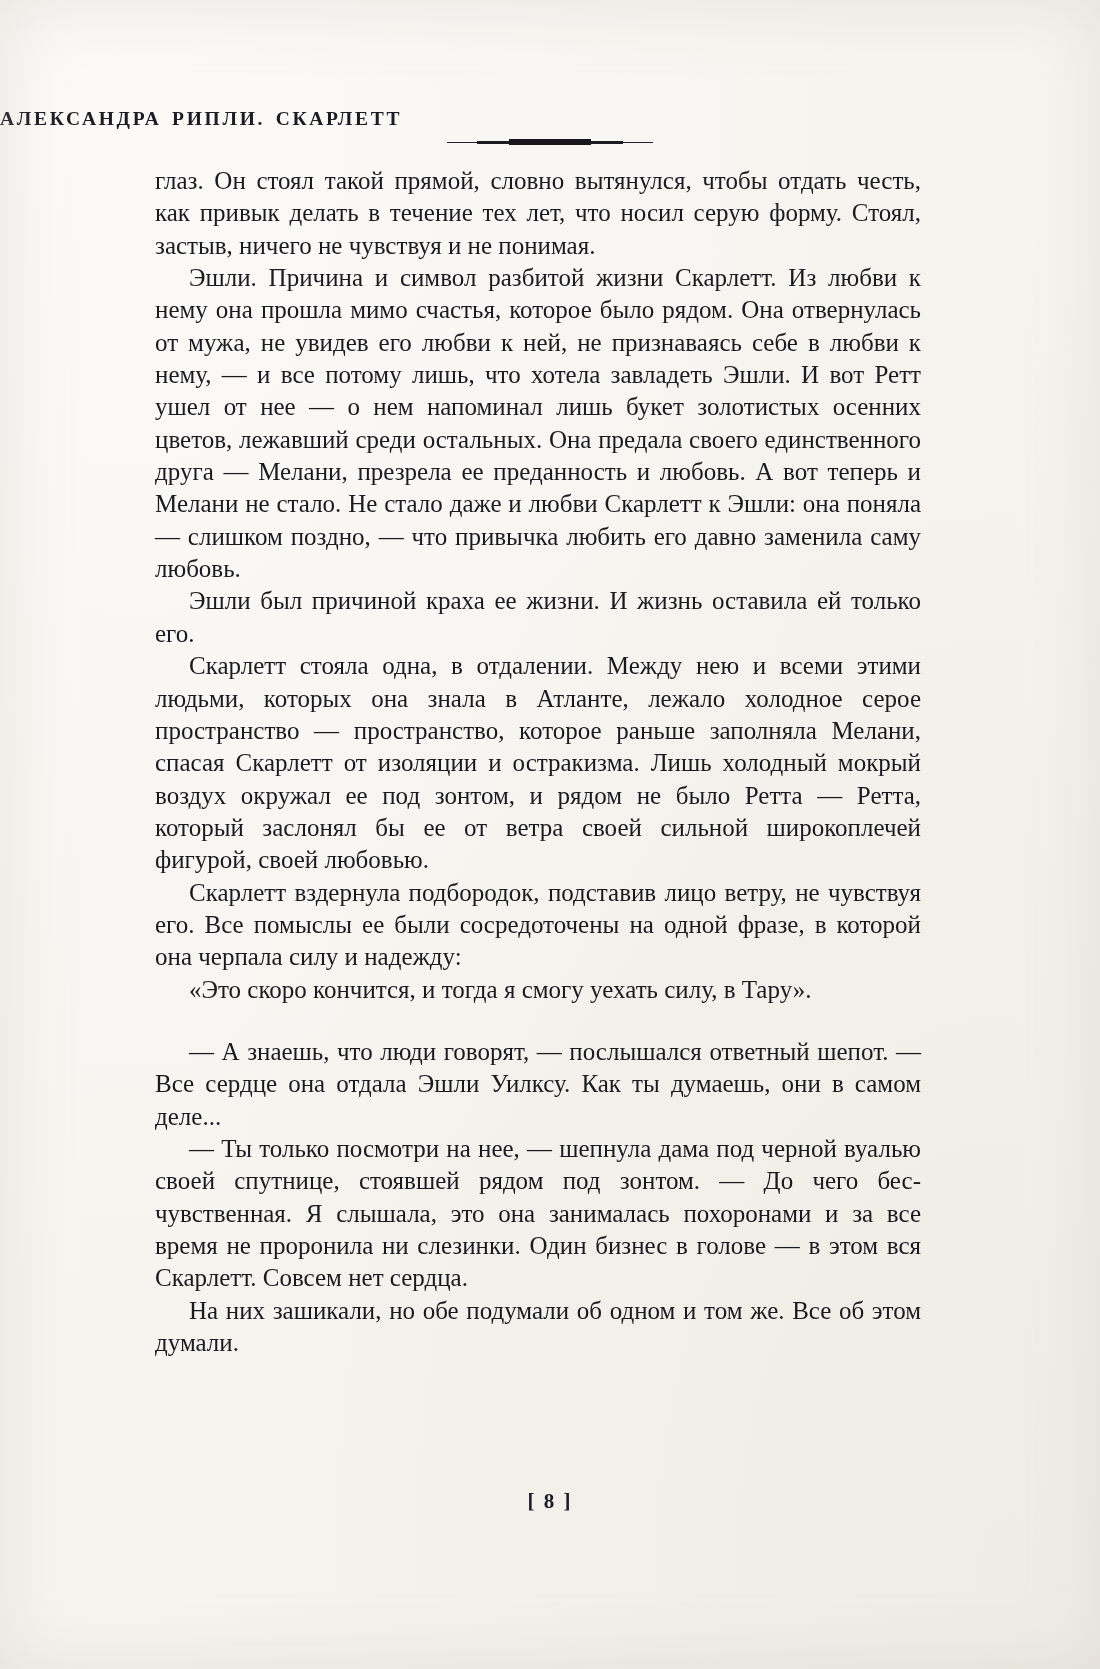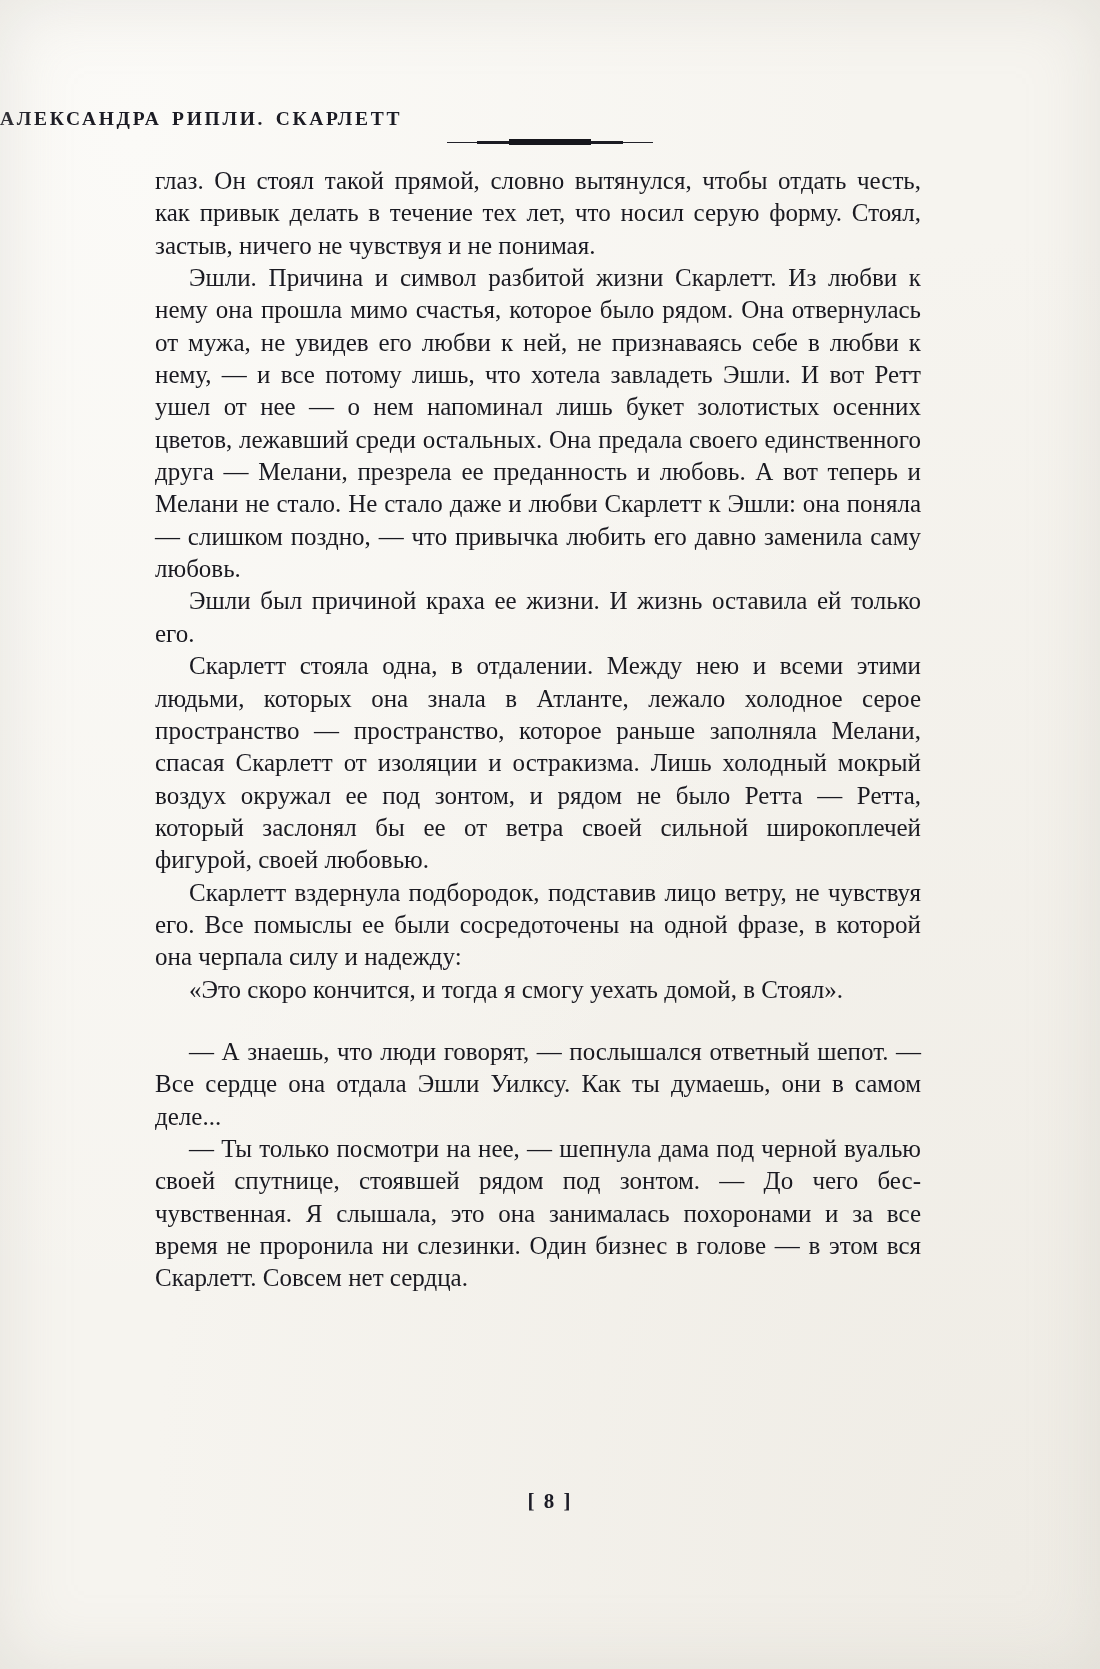--- a/index.html
+++ b/index.html
@@ -131,24 +131,25 @@
     <div class="orn-mid"></div>
     <div class="orn-core"></div>
   </div>
 
   <div class="textblock">
     <p class="noindent">глаз. Он стоял такой прямой, словно вытянулся, чтобы отдать честь, как привык делать в течение тех лет, что носил серую фор­му. Стоял, застыв, ничего не чувствуя и не понимая.</p>
     <p>Эшли. Причина и символ разбитой жизни Скарлетт. Из любви к нему она прошла мимо счастья, которое было рядом. Она отвер­нулась от мужа, не увидев его любви к ней, не признаваясь себе в любви к нему, — и все потому лишь, что хотела завладеть Эш­ли. И вот Ретт ушел от нее — о нем напоминал лишь букет золо­тистых осенних цветов, лежавший среди остальных. Она предала своего единственного друга — Мелани, презрела ее преданность и любовь. А вот теперь и Мелани не стало. Не стало даже и любви Скарлетт к Эшли: она поняла — слишком поздно, — что привыч­ка любить его давно заменила саму любовь.</p>
     <p>Эшли был причиной краха ее жизни. И жизнь оставила ей только его.</p>
     <p>Скарлетт стояла одна, в отдалении. Между нею и всеми эти­ми людьми, которых она знала в Атланте, лежало холодное серое пространство — пространство, которое раньше заполняла Мела­ни, спасая Скарлетт от изоляции и остракизма. Лишь холодный мокрый воздух окружал ее под зонтом, и рядом не было Ретта — Ретта, который заслонял бы ее от ветра своей сильной широко­плечей фигурой, своей любовью.</p>
     <p>Скарлетт вздернула подбородок, подставив лицо ветру, не чув­ствуя его. Все помыслы ее были сосредоточены на одной фразе, в которой она черпала силу и надежду:</p>
-    <p>«Это скоро кончится, и тогда я смогу уехать домой, в Стоял».</p>
+    <p>«Это скоро кончится, и тогда я смогу уехать силу, в Тару».</p>
 
     <div class="spacer"></div>
 
     <p>— А знаешь, что люди говорят, — послышался ответный ше­пот. — Все сердце она отдала Эшли Уилксу. Как ты думаешь, они в самом деле...</p>
     <p>— Ты только посмотри на нее, — шепнула дама под черной ву­алью своей спутнице, стоявшей рядом под зонтом. — До чего бес­чувственная. Я слышала, это она занималась похоронами и за все время не проронила ни слезинки. Один бизнес в голове — в этом вся Скарлетт. Совсем нет сердца.</p>
+    <p>На них зашикали, но обе подумали об одном и том же. Все об этом думали.</p>
   </div>
 
   <div class="folio">[ 8 ]</div>
 
   <div class="vignette"></div>
 </div>
 
 </body></html>

